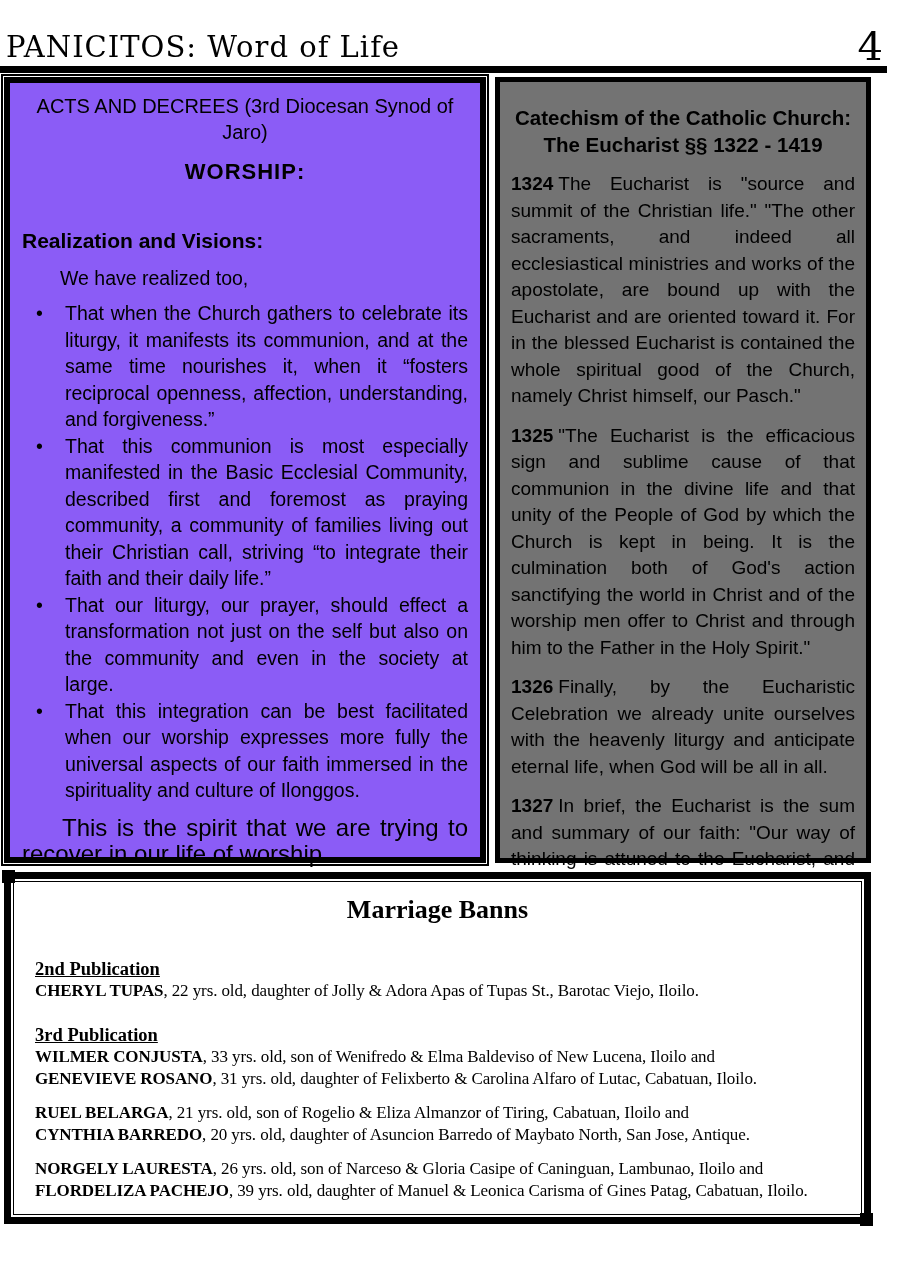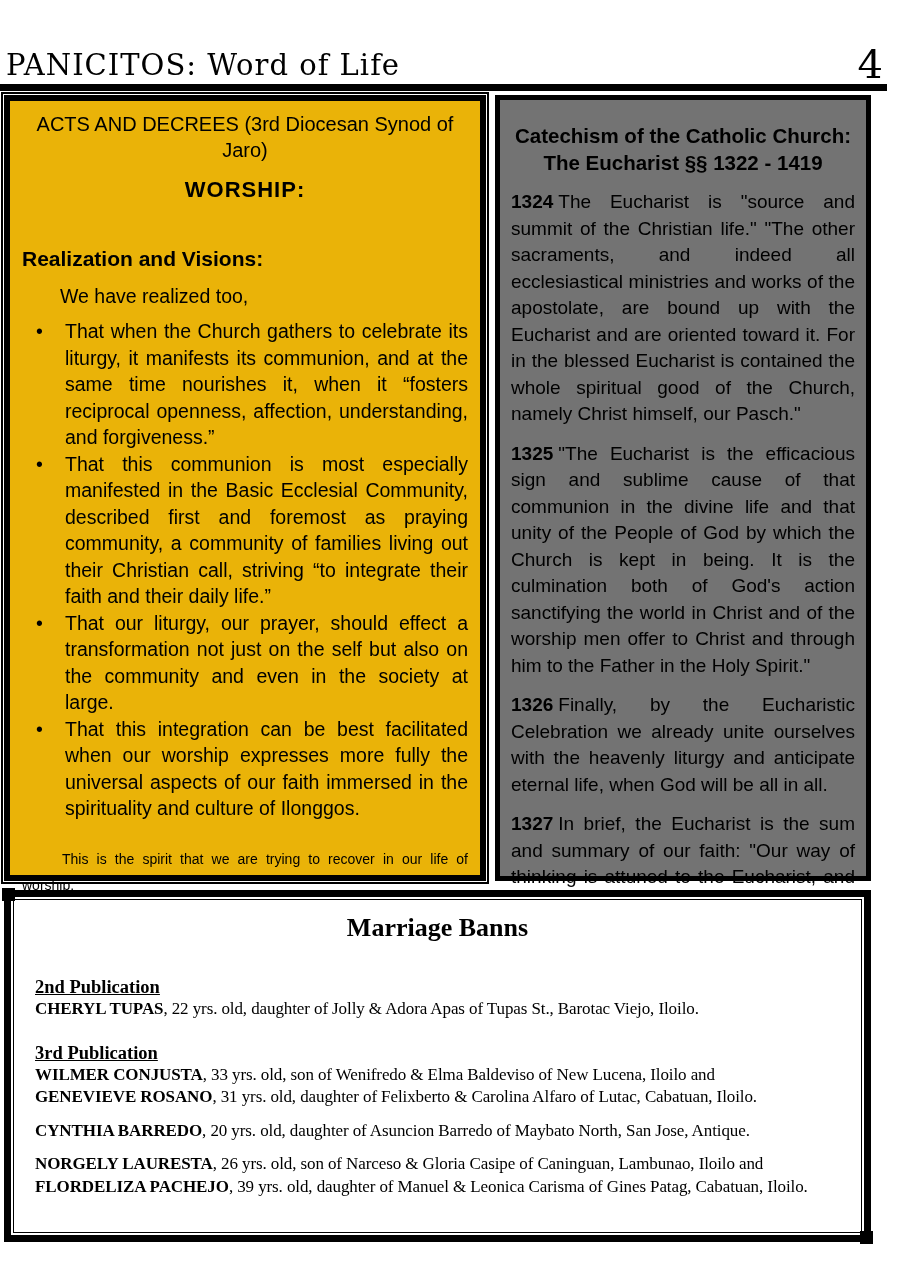--- a/index.html
+++ b/index.html
@@ -10,21 +10,21 @@
     margin: 0 auto;
     background: #ffffff;
     color: #000;
     font-family: "Liberation Sans", sans-serif;
     overflow: hidden;
   }
   
   .masthead {
     display: flex; justify-content: space-between; align-items: flex-end;
     padding: 22px 14px 2px 6px;
-    height: 84px;
+    height: 66px;
   }
   .masthead-title {
     font-family: "DejaVu Serif", serif;
     font-size: 29px;
     letter-spacing: 1px;
   }
   .masthead-page {
     font-family: "DejaVu Serif", serif;
     font-size: 40px;
     line-height: 36px;
@@ -40,21 +40,21 @@
     gap: 9px;
     margin: 4px 36px 0 4px;
     height: 786px;
   }
   .left-box {
     flex: 0 0 482px;
     border: 6px solid #000;
     outline: 2px solid #000;
     outline-offset: 1px;
     padding: 10px 12px 8px 12px;
-    background: #eab308;
+    background: #8b5cf6;
   }
   .right-box {
     flex: 1;
     border: 5px solid #000;
     padding: 20px 11px;
     background: #737373;
   }
   
   .lb-heading { text-align: center; font-size: 20px; line-height: 26px; }
   .lb-worship { text-align: center; font-weight: bold; font-size: 22px; letter-spacing: 1px; margin-top: 14px; }
@@ -67,24 +67,24 @@
     font-size: 19.5px;
     line-height: 26.5px;
     text-align: justify;
   }
   .lb-bullets li::before {
     content: "\2022";
     position: absolute; left: 14px; top: 0;
     font-size: 19.5px;
   }
   .lb-closing {
-    font-size: 14px; line-height: 26.5px;
+    font-size: 24px; line-height: 26.5px;
     text-align: justify;
     text-indent: 40px;
-    margin-top: 24px;
+    margin-top: 11px;
   }
   
   .rb-title { text-align: center; font-weight: bold; font-size: 20.5px; line-height: 27px; margin-top: 2px; }
   .rb-para {
     font-size: 19px; line-height: 26.5px;
     text-align: justify;
     margin-top: 13px;
   }
   .rb-num { font-weight: bold; margin-right: 5px; }
   
@@ -167,20 +167,21 @@
     <div class="couple">
       <div class="entry"><b>CHERYL TUPAS</b><span>, 22 yrs. old, daughter of Jolly &amp; Adora Apas of Tupas St., Barotac Viejo, Iloilo.</span></div>
     </div>
 
     <div class="pub-heading">3rd Publication</div>
     <div class="couple">
       <div class="entry"><b>WILMER CONJUSTA</b><span>, 33 yrs. old, son of Wenifredo &amp; Elma Baldeviso of New Lucena, Iloilo and</span></div>
       <div class="entry"><b>GENEVIEVE ROSANO</b><span>, 31 yrs. old, daughter of Felixberto &amp; Carolina Alfaro of Lutac, Cabatuan, Iloilo.</span></div>
     </div>
     <div class="couple">
+      <div class="entry"><b>RUEL BELARGA</b><span>, 21 yrs. old, son of Rogelio &amp; Eliza Almanzor of Tiring, Cabatuan, Iloilo and</span></div>
       <div class="entry"><b>CYNTHIA BARREDO</b><span>, 20 yrs. old, daughter of Asuncion Barredo of Maybato North, San Jose, Antique.</span></div>
     </div>
     <div class="couple">
       <div class="entry"><b>NORGELY LAURESTA</b><span>, 26 yrs. old, son of Narceso &amp; Gloria Casipe of Caninguan, Lambunao, Iloilo and</span></div>
       <div class="entry"><b>FLORDELIZA PACHEJO</b><span>, 39 yrs. old, daughter of Manuel &amp; Leonica Carisma of Gines Patag, Cabatuan, Iloilo.</span></div>
     </div>
   </section>
 
 </div>
 

